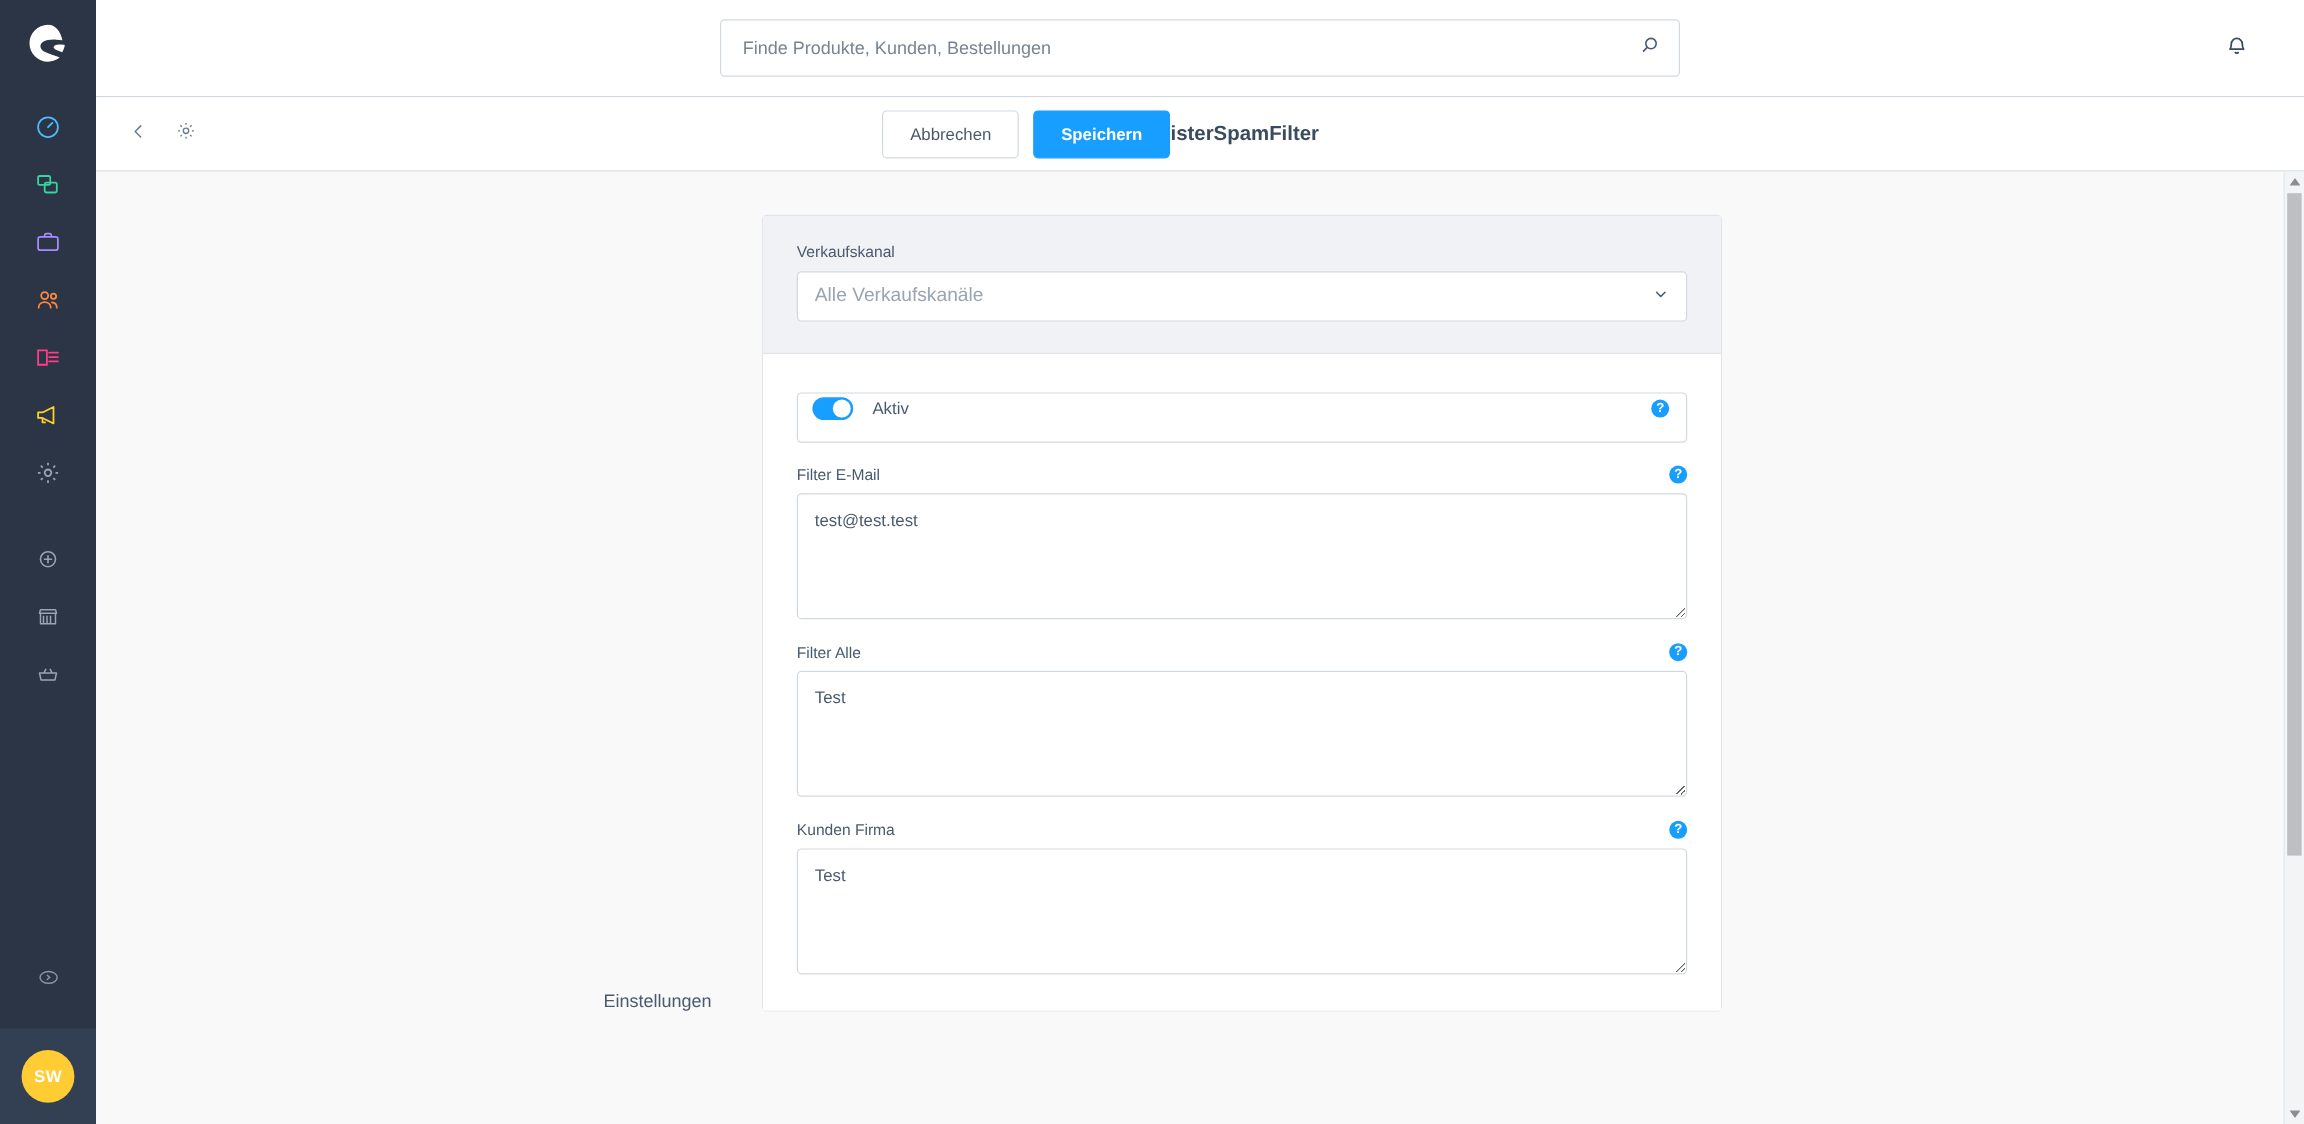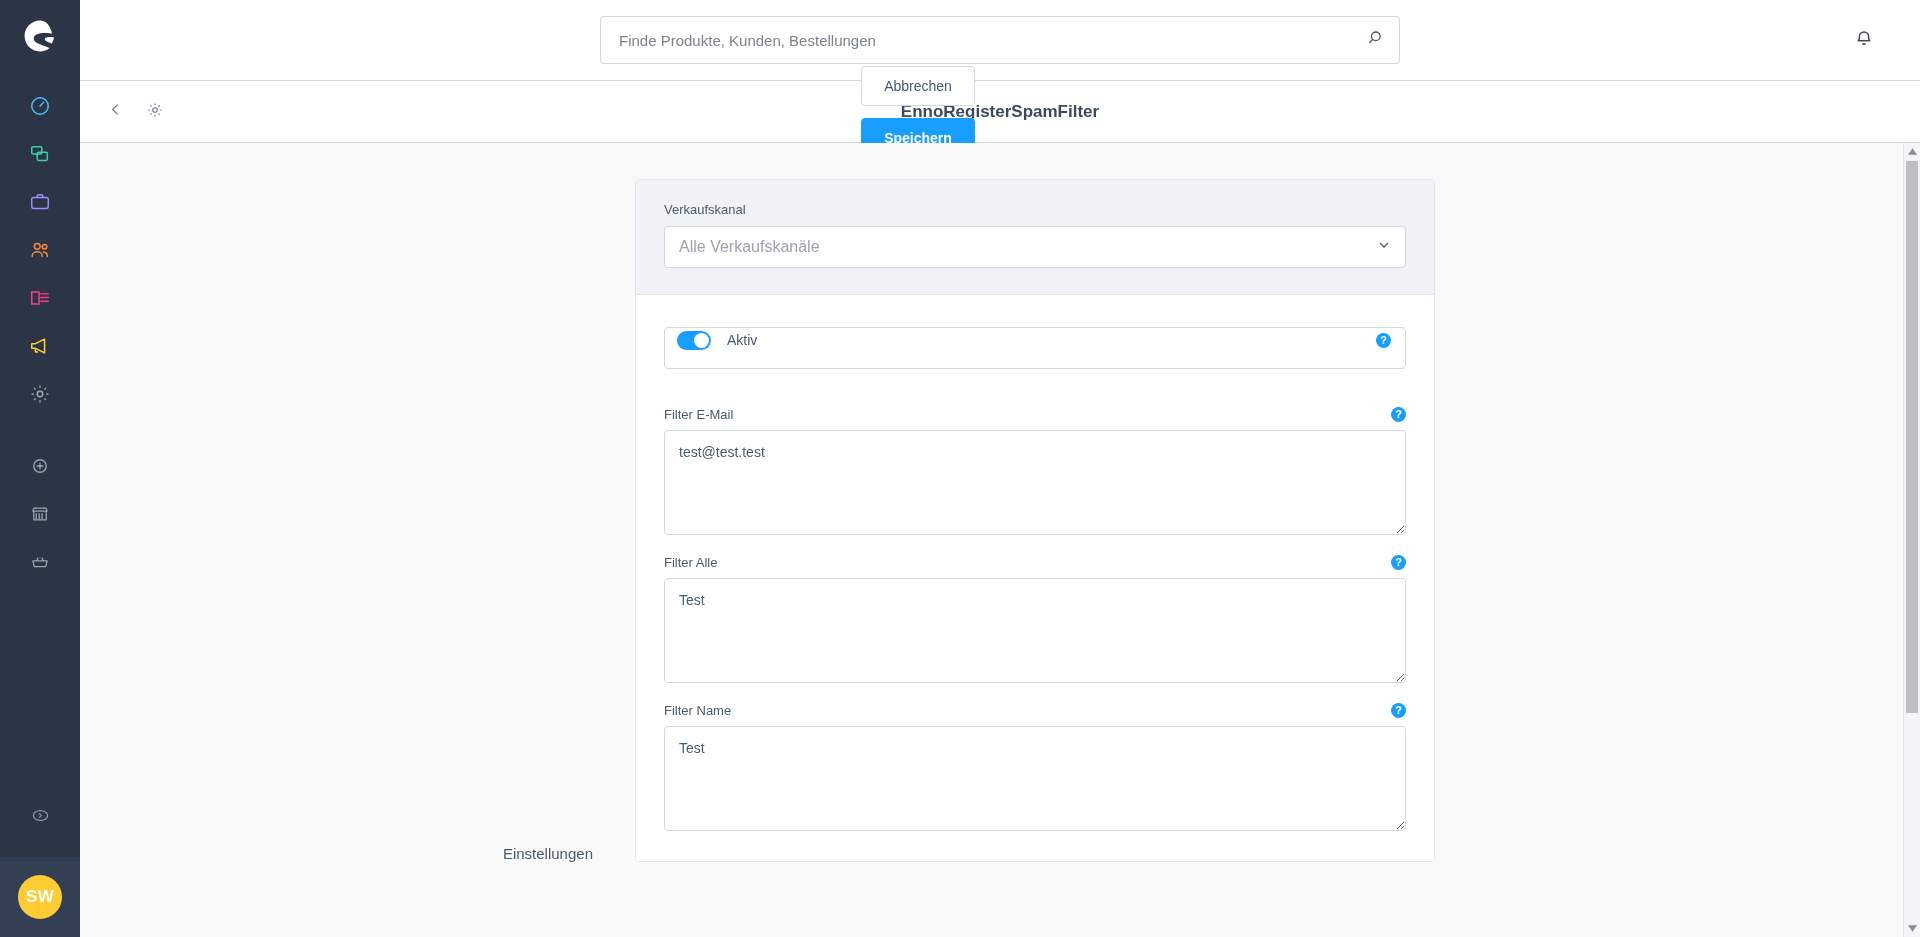--- a/index.html
+++ b/index.html
@@ -29,21 +29,21 @@
   .sidebar-spacer { flex: 1 1 auto; }
   .nav-expand { width: 44px; height: 44px; display:flex; align-items:center; justify-content:center; margin-bottom: 18px; }
   .avatar-wrap {
     width: 80px; height: 80px; background: #333f53;
     display: flex; align-items: center; justify-content: center;
   }
   .avatar {
     width: 44px; height: 44px; border-radius: 50%;
     background: #fc3; color: #fff;
     display: flex; align-items: center; justify-content: center;
-    font-size: 17px; font-weight: bold; letter-spacing: .3px;
+    font-size: 14px; font-weight: bold; letter-spacing: .3px;
     cursor: pointer;
   }
 
   
   .pane { flex: 1 1 auto; display: flex; flex-direction: column; min-width: 0; }
 
   
   .topbar {
     height: 81px; background: #fff; border-bottom: 1px solid #d1d9e0;
     display: flex; align-items: center; position: relative; flex: 0 0 81px;
@@ -65,21 +65,21 @@
     height: 62px; background: #fff; border-bottom: 1px solid #d1d9e0;
     display: flex; align-items: center; position: relative; flex: 0 0 62px;
     padding: 0 22px;
   }
   .sb-left { display: flex; align-items: center; gap: 14px; }
   .sb-icon { width: 26px; height: 26px; display: flex; align-items: center; justify-content: center; cursor: pointer; }
   .sb-title {
     position: absolute; left: 0; right: 0; text-align: center;
     font-size: 17px; font-weight: bold; color: #3a4a5f; pointer-events: none;
   }
-  .sb-actions { position: absolute; right: 945px; display: flex; gap: 12px; align-items: center; flex-direction: column; }
+  .sb-actions { position: absolute; right: 945px; display: flex; gap: 12px; align-items: center; }
   .btn {
     height: 40px; border-radius: 4px; font-size: 14px;
     font-family: "Liberation Sans", sans-serif; cursor: pointer;
     display: flex; align-items: center; justify-content: center; padding: 0 22px;
   }
   .btn-ghost { background: #fff; border: 1px solid #d1d9e0; color: #4a5a6e; min-width: 114px; }
   .btn-primary { background: #189eff; border: 1px solid #189eff; color: #fff; font-weight: bold; min-width: 110px; }
 
   
   .content-wrap {
@@ -105,21 +105,21 @@
 
   .field-label { font-size: 13px; color: #4a5a6e; margin-bottom: 9px; display: block; }
   .select-ctrl {
     height: 42px; border: 1px solid #d1d9e0; border-radius: 4px; background: #fff;
     display: flex; align-items: center; padding: 0 14px 0 14px; cursor: pointer;
   }
   .select-value { flex: 1 1 auto; font-size: 16px; color: #9aa5b1; }
 
   .toggle-box {
     border: 1px solid #d1d9e0; border-radius: 4px; height: 42px;
-    display: flex; align-items: center; padding: 0 14px 16px 12px; margin-bottom: 38px;
+    display: flex; align-items: center; padding: 0 14px 16px 12px; margin-bottom: 19px;
   }
   .switch {
     width: 34px; height: 19px; border-radius: 10px; background: #189eff;
     position: relative; cursor: pointer; flex: 0 0 34px;
   }
   .switch .knob {
     position: absolute; top: 2px; left: 17px; width: 15px; height: 15px;
     border-radius: 50%; background: #fff;
   }
   .toggle-label { font-size: 14px; color: #4a5a6e; margin-left: 16px; flex: 1 1 auto; }
@@ -374,21 +374,21 @@
               <div class="field-block">
                 <div class="field-head">
                   <span class="field-label">Filter Alle</span>
                   <span class="help">?</span>
                 </div>
                 <textarea class="textarea" style="">Test</textarea>
               </div>
 
               <div class="field-block">
                 <div class="field-head">
-                  <span class="field-label">Filter Name</span>
+                  <span class="field-label">Kunden Firma</span>
                   <span class="help">?</span>
                 </div>
                 <textarea class="textarea" style="">Test</textarea>
               </div>
 
             </div>
           </div>
         </div>
       </div>
 

